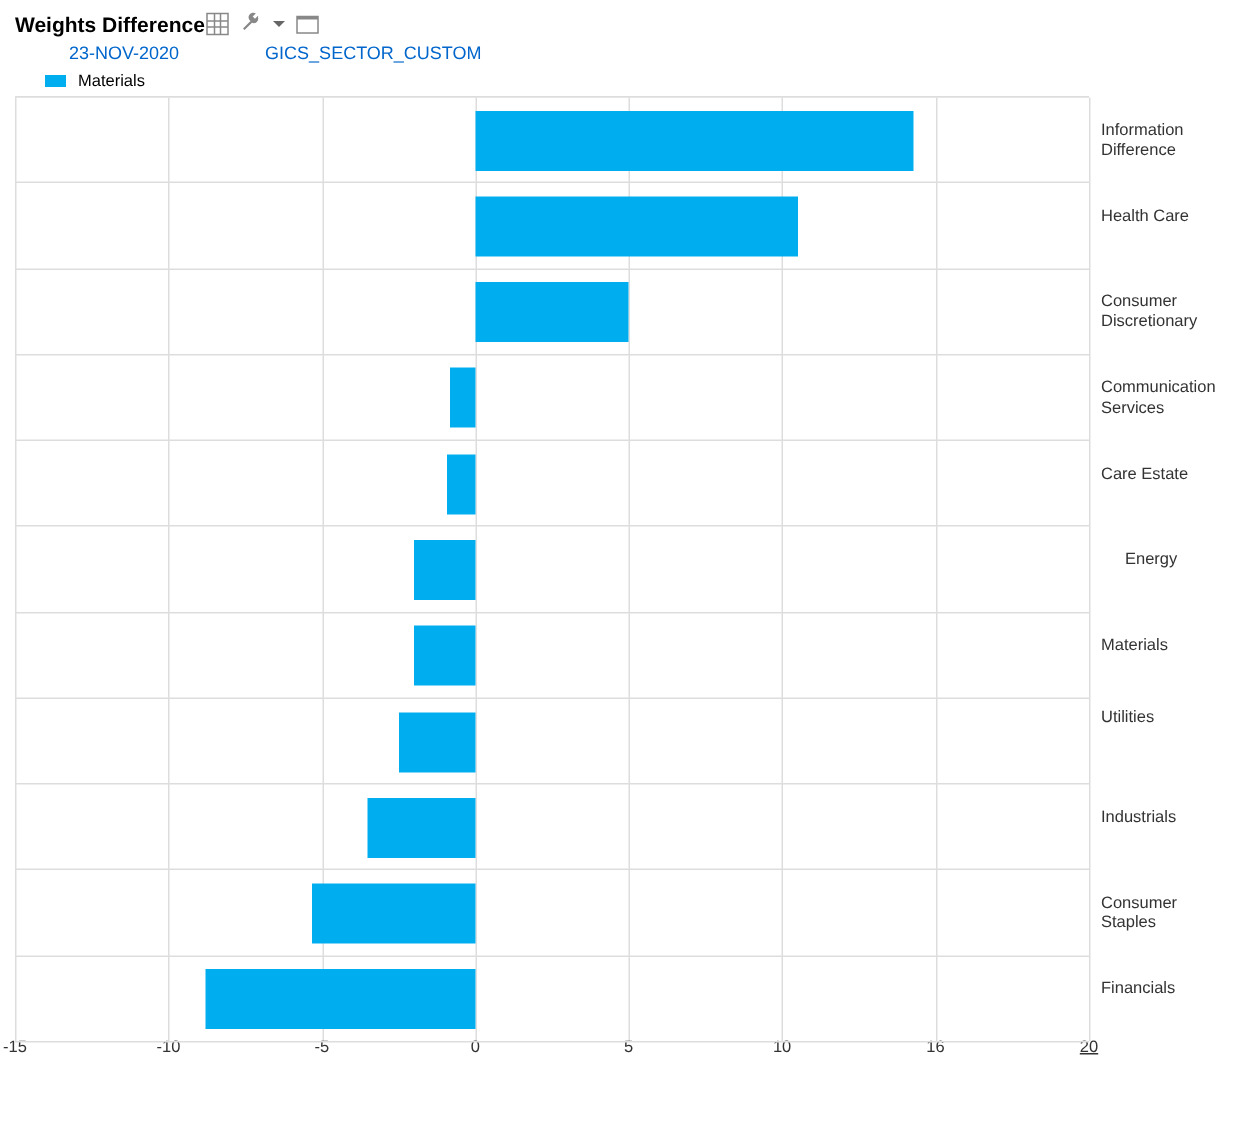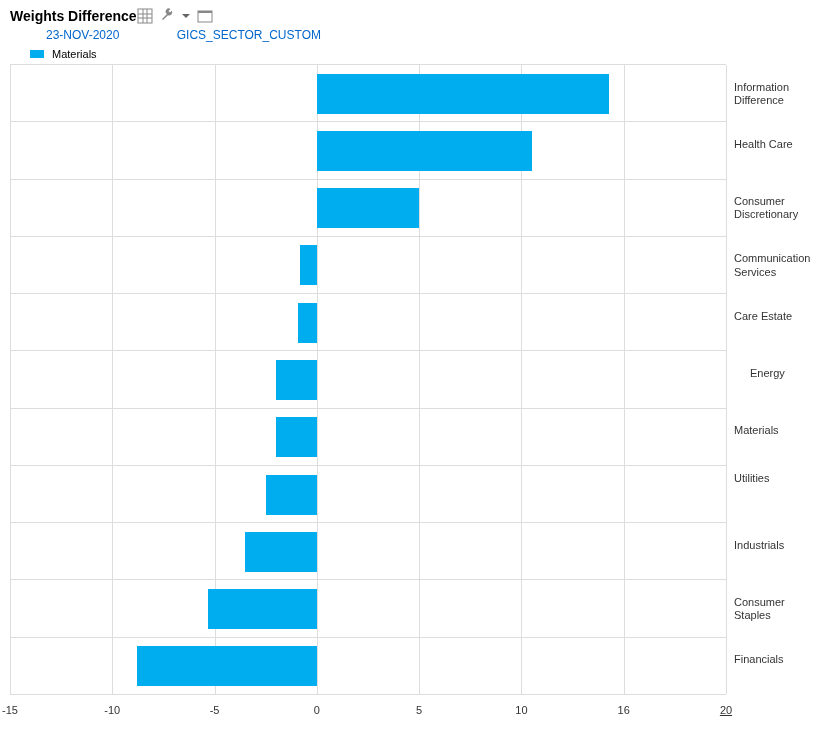--- a/index.html
+++ b/index.html
@@ -10,21 +10,21 @@
   .toolbar-icon { width: 16px; height: 16px; cursor: pointer; display: flex; align-items: center; justify-content: center; color: #888; }
   .toolbar-icon svg { width: 16px; height: 16px; }
   .subheader { padding: 4px 10px 0 10px; color: #0066cc; font-size: 12px; }
   .subheader span { margin-right: 18px; margin-left: 36px; }
   .legend { padding: 6px 10px 4px 30px; display: flex; align-items: center; gap: 8px; font-size: 11px; }
   .legend-swatch { width: 14px; height: 8px; background: #00aeef; }
   .chart-area { position: relative; width: 836px; padding: 0 10px 10px 10px; }
   .plot { position: relative; height: 660px; border-top: none; }
   .plot-inner { position: absolute; left: 0; right: 100px; top: 0; bottom: 30px; border-top: 1px solid #ddd; }
   .grid-line { position: absolute; top: 0; bottom: 0; width: 1px; background: #ddd; }
-  .x-tick { position: absolute; bottom: 8px; font-size: 11px; color: #333; transform: translateX(-50%); }
+  .x-tick { position: absolute; bottom: 20px; font-size: 11px; color: #333; transform: translateX(-50%); }
   .row-sep { position: absolute; left: 0; right: 100px; height: 1px; background: #ddd; }
   .bar { position: absolute; height: 40px; background: #00aeef; }
   .cat-label { position: absolute; right: 0; width: 92px; font-size: 11px; color: #333; line-height: 1.2; text-align: left; padding-right: 4px; }
 </style>
 </head>
 <body>
 
 <div class="header">
   <div class="title">Weights Difference</div>
   <div class="toolbar">

